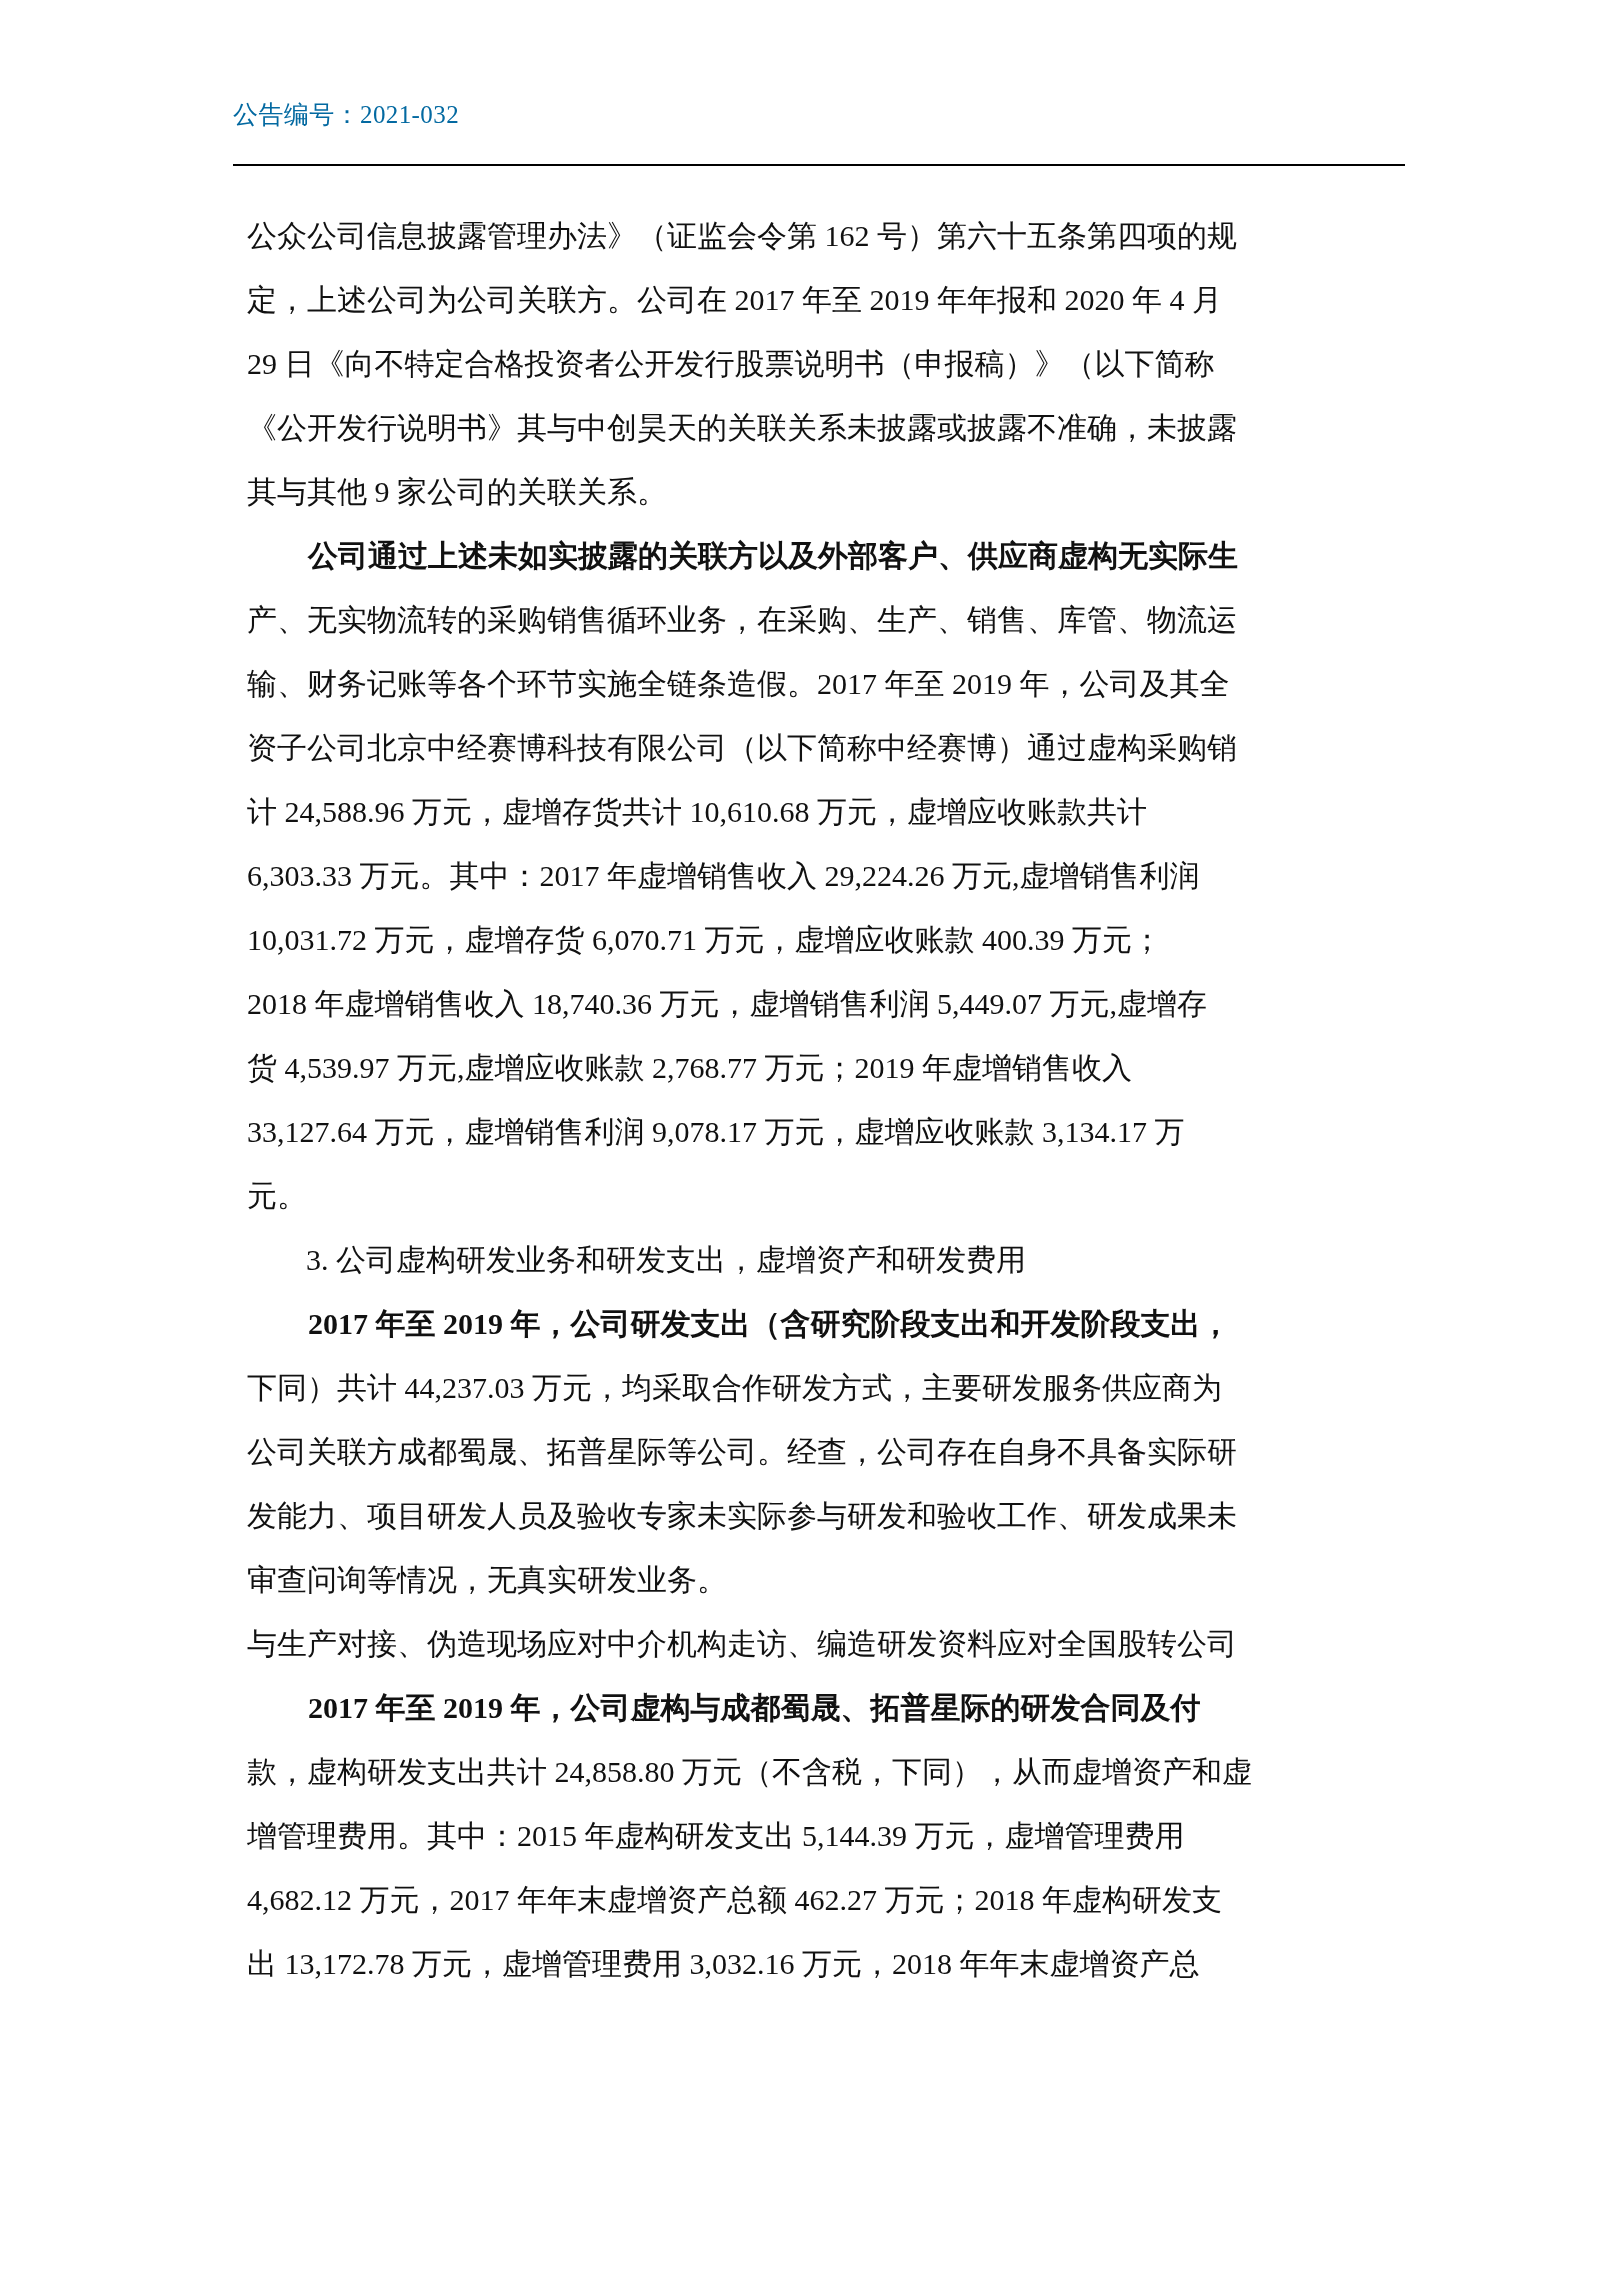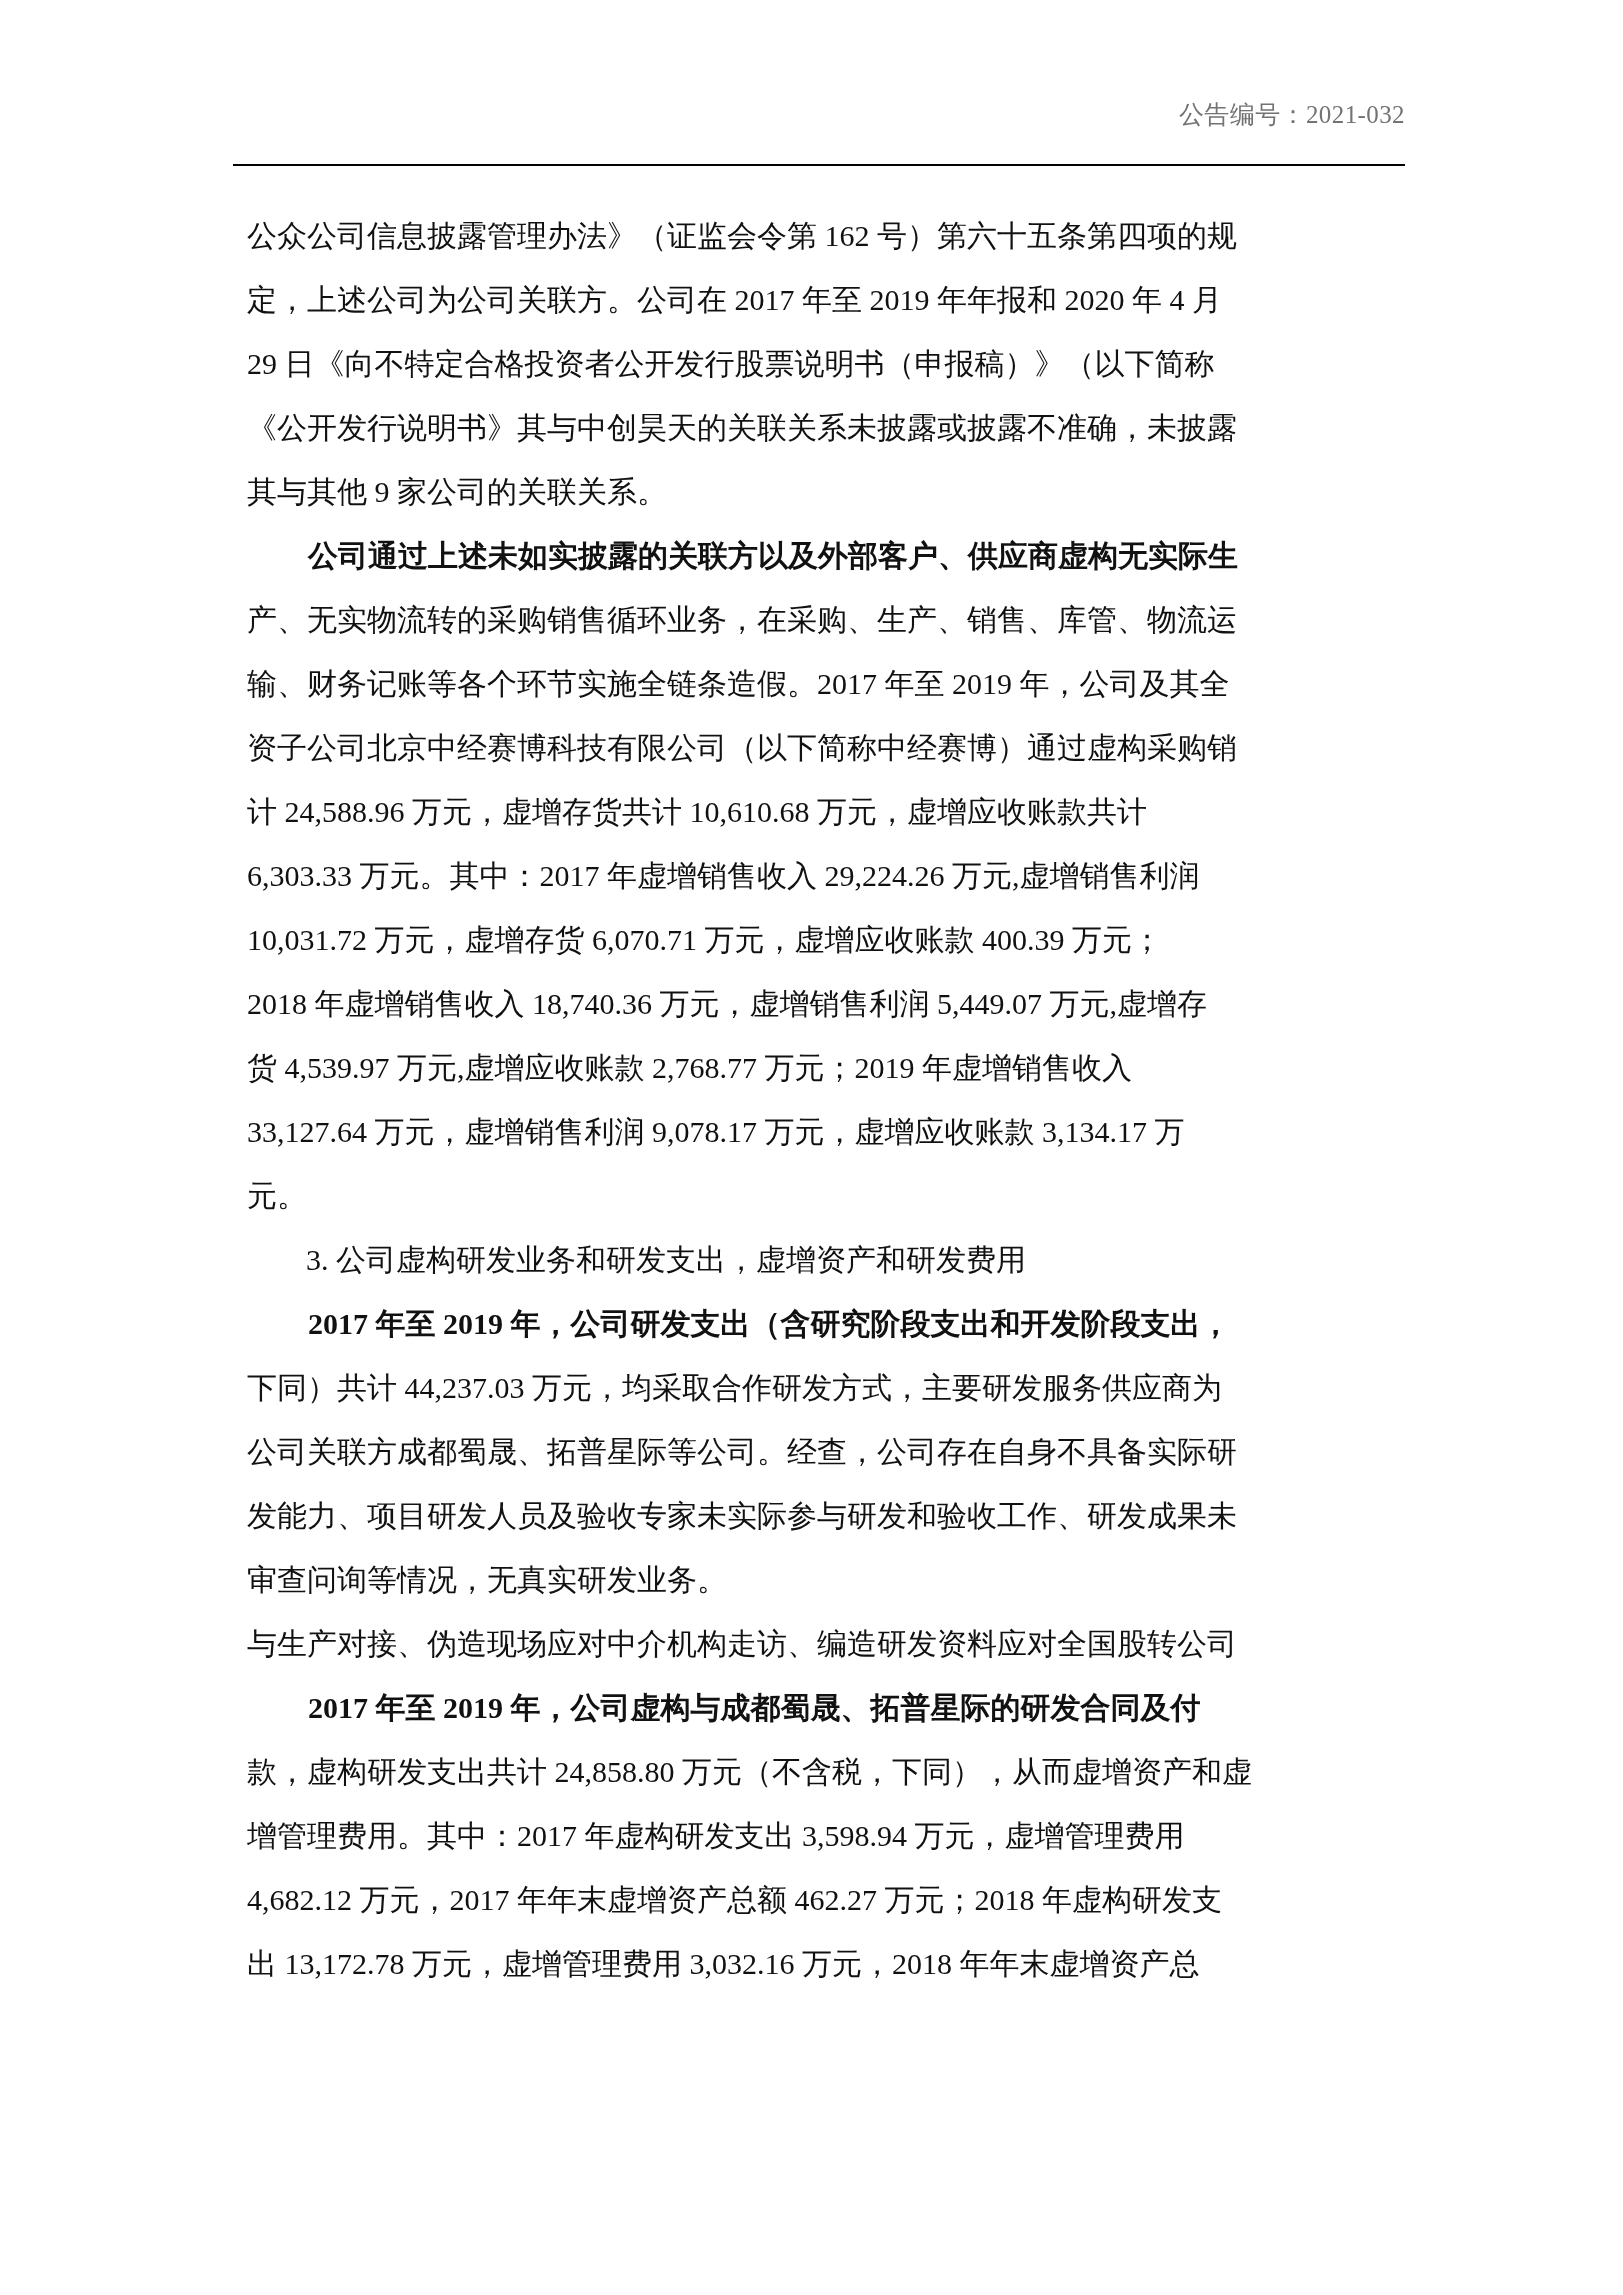--- a/index.html
+++ b/index.html
@@ -20,26 +20,25 @@
     overflow: hidden;
   }
   .header-area {
     position: absolute;
     top: 100px;
     left: 233px;
     right: 218px;
     height: 66px;
   }
   .header-text {
-    text-align: right;
     font-size: 25px;
     line-height: 1.2;
     letter-spacing: 0.4px;
     font-family: "Liberation Serif", "DejaVu Serif", serif;
-    color: #737373;
+    color: #0369a1;
     white-space: nowrap;
   }
   .header-rule {
     position: absolute;
     left: 0;
     right: 0;
     bottom: 0;
     height: 2.5px;
     background: #000000;
   }
@@ -95,19 +94,19 @@
     <div class="line">元。</div>
     <div class="line indent-small">3. 公司虚构研发业务和研发支出，虚增资产和研发费用</div>
     <div class="line indent">2017 年至 2019 年，公司研发支出（含研究阶段支出和开发阶段支出，</div>
     <div class="line">下同）共计 44,237.03 万元，均采取合作研发方式，主要研发服务供应商为</div>
     <div class="line">公司关联方成都蜀晟、拓普星际等公司。经查，公司存在自身不具备实际研</div>
     <div class="line">发能力、项目研发人员及验收专家未实际参与研发和验收工作、研发成果未</div>
     <div class="line">审查问询等情况，无真实研发业务。</div>
     <div class="line">与生产对接、伪造现场应对中介机构走访、编造研发资料应对全国股转公司</div>
     <div class="line indent">2017 年至 2019 年，公司虚构与成都蜀晟、拓普星际的研发合同及付</div>
     <div class="line">款，虚构研发支出共计 24,858.80 万元（不含税，下同），从而虚增资产和虚</div>
-    <div class="line">增管理费用。其中：2017 年虚构研发支出 3,598.94 万元，虚增管理费用</div>
+    <div class="line">增管理费用。其中：2015 年虚构研发支出 5,144.39 万元，虚增管理费用</div>
     <div class="line">4,682.12 万元，2017 年年末虚增资产总额 462.27 万元；2018 年虚构研发支</div>
     <div class="line">出 13,172.78 万元，虚增管理费用 3,032.16 万元，2018 年年末虚增资产总</div>
   </div>
 
 </div>
 
 
 </body></html>

